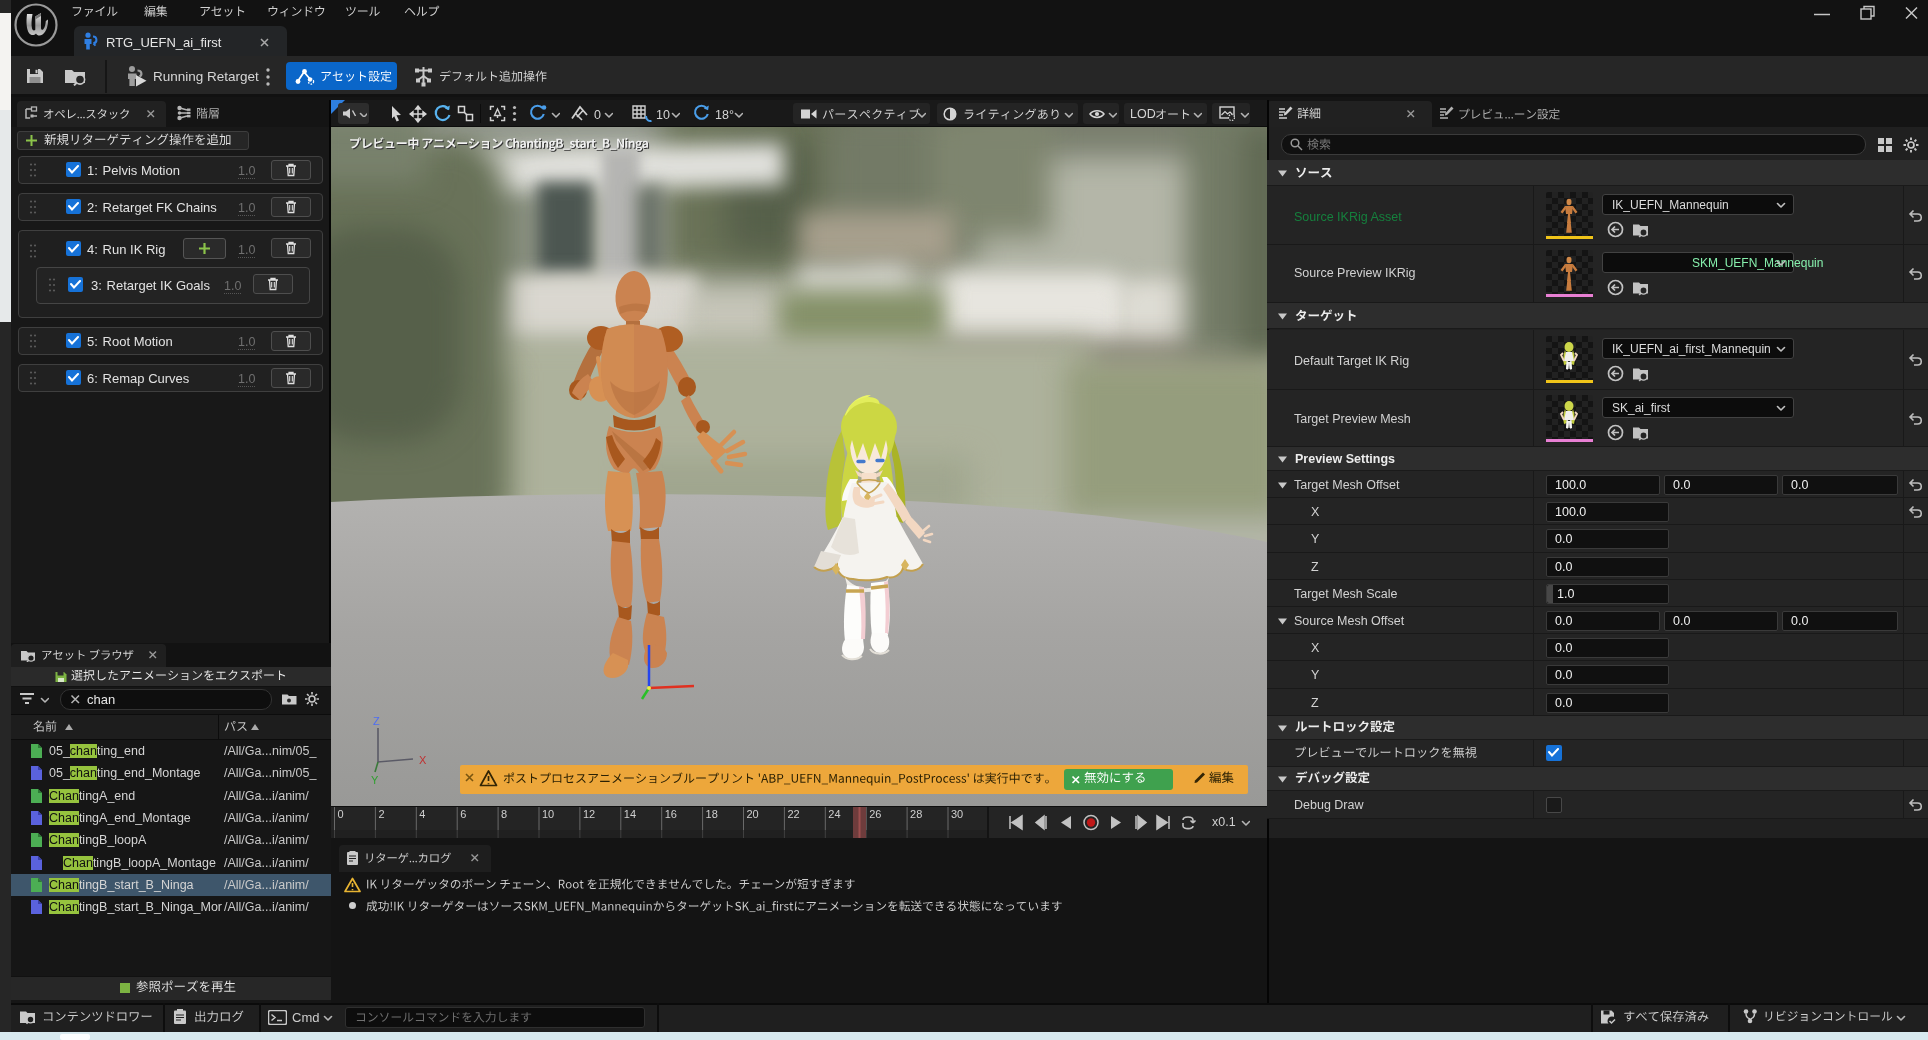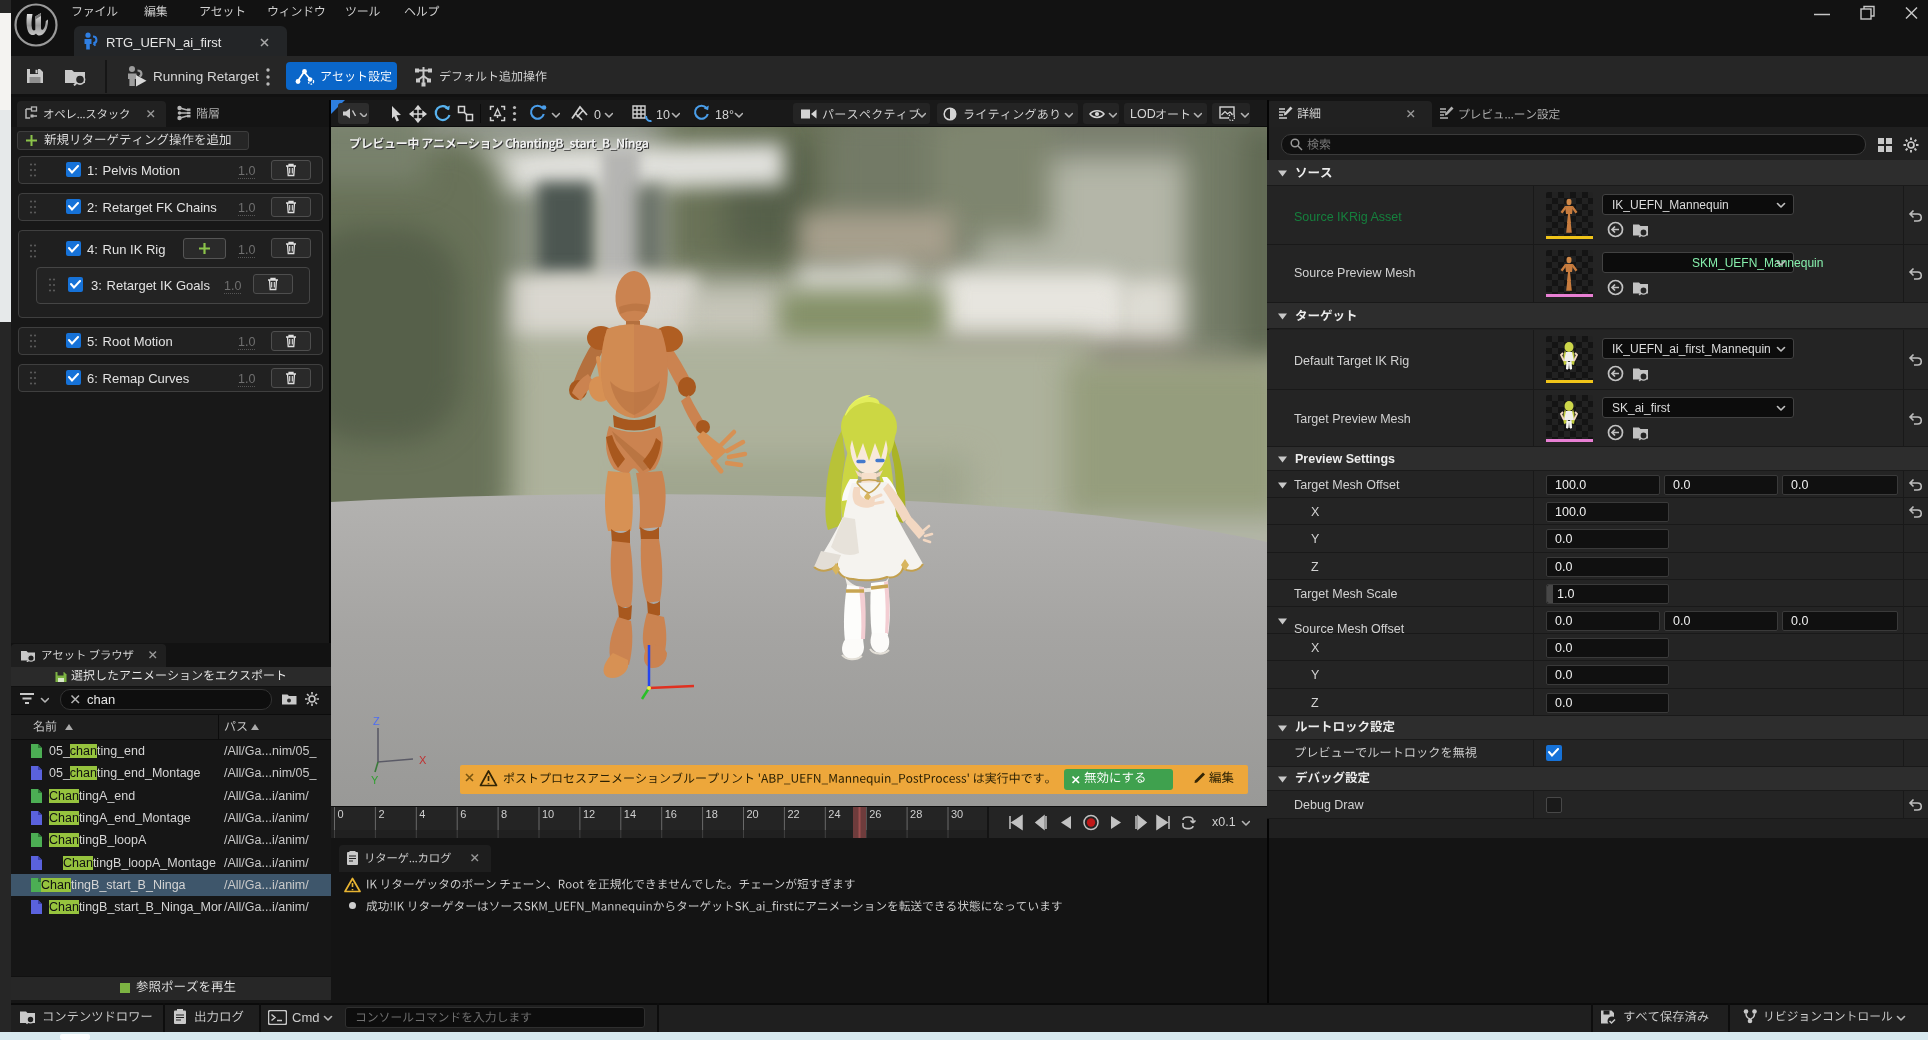--- a/index.html
+++ b/index.html
@@ -1161,21 +1161,21 @@
     <path d="M1 1 H8 L12 5 V15 H1 Z" fill="#5a62dd"></path>
     <path d="M8 1 L8 5 H12 Z" fill="#3a40a8"></path>
   </svg>
 <div style="position:absolute;left:63px;top:855.5px;width:173px;overflow:hidden;font:12.5px 'Liberation Sans';color:#d4d4d4;white-space:pre"><span style="background:#96c33e;color:#111">Chan</span>tingB_loopA_Montage</div>
 <div style="position:absolute;left:224px;top:855.5px;font:normal 12.5px 'Liberation Sans',sans-serif;color:#c9c9c9;white-space:pre;">/All/Ga...i/anim/</div>
 <div style="position:absolute;left:11px;top:873.8px;width:320px;height:22px;background:#3e566b"></div>
 <svg style="position:absolute;left:30px;top:876.8px;" width="13" height="16" viewBox="0 0 13 16">
     <path d="M1 1 H8 L12 5 V15 H1 Z" fill="#4cae54"></path>
     <path d="M8 1 L8 5 H12 Z" fill="#2e7a36"></path>
   </svg>
-<div style="position:absolute;left:41px;top:877.8px;width:173px;overflow:hidden;font:12.5px 'Liberation Sans';color:#d4d4d4;white-space:pre"><span style="background:#96c33e;color:#111">Chan</span>tingB_start_B_Ninga</div>
+<div style="position:absolute;left:49px;top:877.8px;width:173px;overflow:hidden;font:12.5px 'Liberation Sans';color:#d4d4d4;white-space:pre"><span style="background:#96c33e;color:#111">Chan</span>tingB_start_B_Ninga</div>
 <div style="position:absolute;left:224px;top:877.8px;font:normal 12.5px 'Liberation Sans',sans-serif;color:#c9c9c9;white-space:pre;">/All/Ga...i/anim/</div>
 <svg style="position:absolute;left:30px;top:899.1px;" width="13" height="16" viewBox="0 0 13 16">
     <path d="M1 1 H8 L12 5 V15 H1 Z" fill="#5a62dd"></path>
     <path d="M8 1 L8 5 H12 Z" fill="#3a40a8"></path>
   </svg>
 <div style="position:absolute;left:49px;top:900.1px;width:173px;overflow:hidden;font:12.5px 'Liberation Sans';color:#d4d4d4;white-space:pre"><span style="background:#96c33e;color:#111">Chan</span>tingB_start_B_Ninga_Mor</div>
 <div style="position:absolute;left:224px;top:900.1px;font:normal 12.5px 'Liberation Sans',sans-serif;color:#c9c9c9;white-space:pre;">/All/Ga...i/anim/</div>
 <div style="position:absolute;left:11px;top:976px;width:320px;height:24px;background:#272727;border-top:1px solid #111"></div>
 <div style="position:absolute;left:120px;top:983px;width:10px;height:10px;background:#7cb342"></div>
 <div style="position:absolute;left:136px;top:980px;line-height:0;"><svg width="100.0" height="14.4" style="overflow:visible">
@@ -1407,21 +1407,21 @@
     <path d="M1 2.5 H7 L8.5 4 H16 V13.5 H1 Z" fill="#c2c2c2"></path>
     <circle cx="11.5" cy="10.5" r="3.6" fill="#242424" stroke="#c2c2c2" stroke-width="1.4"></circle>
     <path d="M8.9 13 L7.2 14.8" stroke="#c2c2c2" stroke-width="1.7"></path>
   </svg>
 <div style="position:absolute;left:1267px;top:245px;width:661px;height:58px;background:#242424;border-bottom:1px solid #191919"></div>
 <div style="position:absolute;left:1533px;top:245px;width:1px;height:58px;background:#191919"></div>
 <div style="position:absolute;left:1903px;top:245px;width:1px;height:58px;background:#191919"></div>
 <svg style="position:absolute;left:1908px;top:267px;" width="15" height="14" viewBox="0 0 15 14">
     <path d="M5.5 1.5 L2 5 L5.5 8.5 M2.2 5 H9.5 C14.5 5 14.5 12 9.5 12 H6" fill="none" stroke="#bdbdbd" stroke-width="1.6"></path>
   </svg>
-<div style="position:absolute;left:1294px;top:266px;font:normal 12.5px 'Liberation Sans',sans-serif;color:#d2d2d2;white-space:pre;">Source Preview Mesh</div>
+<div style="position:absolute;left:1294px;top:266px;font:normal 12.5px 'Liberation Sans',sans-serif;color:#d2d2d2;white-space:pre;">Source Preview IKRig</div>
 <div style="position:absolute;left:1546px;top:250px;width:47px;height:47px;background:#141414;background-image:linear-gradient(45deg,#222 25%,transparent 25%,transparent 75%,#222 75%),linear-gradient(45deg,#222 25%,transparent 25%,transparent 75%,#222 75%);background-size:12px 12px;background-position:0 0,6px 6px;border-radius:2px 2px 0 0"></div>
 <svg style="position:absolute;left:1557px;top:255px;" width="24" height="38" viewBox="0 0 24 38">
     <ellipse cx="12" cy="5" rx="2.5" ry="3.2" fill="#d08848"></ellipse>
     <path d="M8 9 H16 L15 17 L13 17 L14 26 L10 26 L11 17 L9 17 Z" fill="#c87c3e"></path>
     <path d="M8 9 L3.5 15 L5.5 16.5 L9 11.5 M16 9 L20.5 15 L18.5 16.5 L15 11.5" fill="#c87c3e"></path>
     <path d="M11 26 L10 35 L11.5 35 L12 27 L12.5 35 L14 35 L13 26 Z" fill="#c87c3e" stroke="#c87c3e" stroke-width="1.5"></path>
   </svg>
 <div style="position:absolute;left:1546px;top:294px;width:47px;height:3px;background:#e87fd3"></div>
 <div style="position:absolute;left:1602px;top:252px;width:192px;height:21px;background:#0c0c0c;border:1px solid #424242;border-radius:3px"></div>
 <div style="position:absolute;left:1692px;top:256px;font:normal 12px 'Liberation Sans',sans-serif;color:#86efac;white-space:pre;">SKM_UEFN_Mannequin</div>
@@ -1558,21 +1558,21 @@
 <div style="position:absolute;left:1294px;top:586.8px;font:normal 12.5px 'Liberation Sans',sans-serif;color:#d2d2d2;white-space:pre;">Target Mesh Scale</div>
 <div style="position:absolute;left:1546px;top:583.8px;width:123px;height:20px;background:#101010;border:1px solid #3a3a3a;border-radius:2px"></div>
 <div style="position:absolute;left:1547px;top:584.8px;width:6px;height:18px;background:#474747;border-radius:2px 0 0 2px"></div>
 <div style="position:absolute;left:1557px;top:586.8px;font:normal 12.5px 'Liberation Sans',sans-serif;color:#f0f0f0;white-space:pre;">1.0</div>
 <div style="position:absolute;left:1267px;top:607px;width:661px;height:27.2px;background:#242424;border-bottom:1px solid #191919"></div>
 <div style="position:absolute;left:1533px;top:607px;width:1px;height:27.2px;background:#191919"></div>
 <div style="position:absolute;left:1903px;top:607px;width:1px;height:27.2px;background:#191919"></div>
 <svg style="position:absolute;left:1277px;top:617px;" width="11" height="9" viewBox="0 0 11 9">
     <path d="M1 1.5 L10 1.5 L5.5 7.5 Z" fill="#c8c8c8"></path>
   </svg>
-<div style="position:absolute;left:1294px;top:614px;font:normal 12.5px 'Liberation Sans',sans-serif;color:#d2d2d2;white-space:pre;margin-top:8px;">Source Mesh Offset</div>
+<div style="position:absolute;left:1294px;top:614px;font:normal 12.5px 'Liberation Sans',sans-serif;color:#d2d2d2;white-space:pre;">Source Mesh Offset</div>
 <div style="position:absolute;left:1546px;top:611px;width:114px;height:20px;background:#101010;border:1px solid #3a3a3a;border-radius:2px"></div>
 <div style="position:absolute;left:1555px;top:614px;font:normal 12.5px 'Liberation Sans',sans-serif;color:#f0f0f0;white-space:pre;">0.0</div>
 <div style="position:absolute;left:1664px;top:611px;width:114px;height:20px;background:#101010;border:1px solid #3a3a3a;border-radius:2px"></div>
 <div style="position:absolute;left:1673px;top:614px;font:normal 12.5px 'Liberation Sans',sans-serif;color:#f0f0f0;white-space:pre;">0.0</div>
 <div style="position:absolute;left:1782px;top:611px;width:116px;height:20px;background:#101010;border:1px solid #3a3a3a;border-radius:2px"></div>
 <div style="position:absolute;left:1791px;top:614px;font:normal 12.5px 'Liberation Sans',sans-serif;color:#f0f0f0;white-space:pre;">0.0</div>
 <div style="position:absolute;left:1267px;top:634.2px;width:661px;height:27.2px;background:#242424;border-bottom:1px solid #191919"></div>
 <div style="position:absolute;left:1533px;top:634.2px;width:1px;height:27.2px;background:#191919"></div>
 <div style="position:absolute;left:1903px;top:634.2px;width:1px;height:27.2px;background:#191919"></div>
 <div style="position:absolute;left:1311px;top:641.2px;font:normal 12.5px 'Liberation Sans',sans-serif;color:#d2d2d2;white-space:pre;">X</div>

